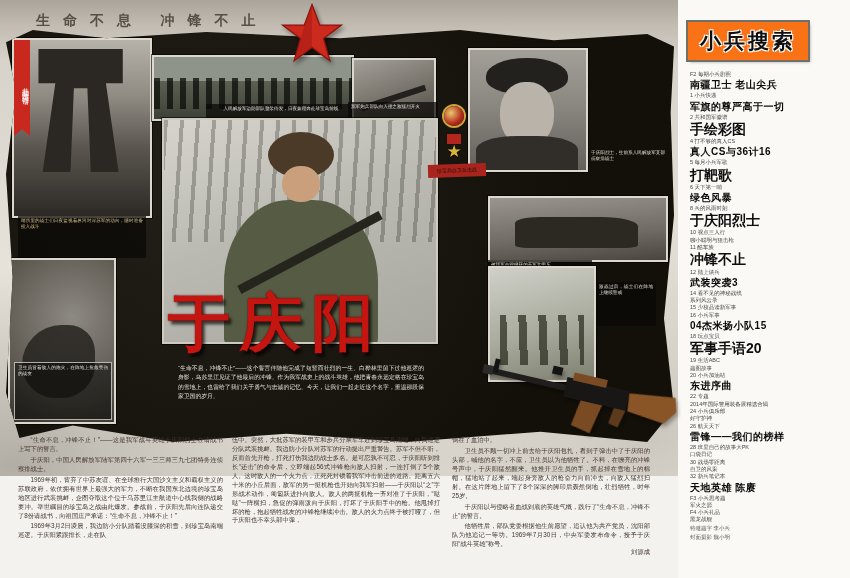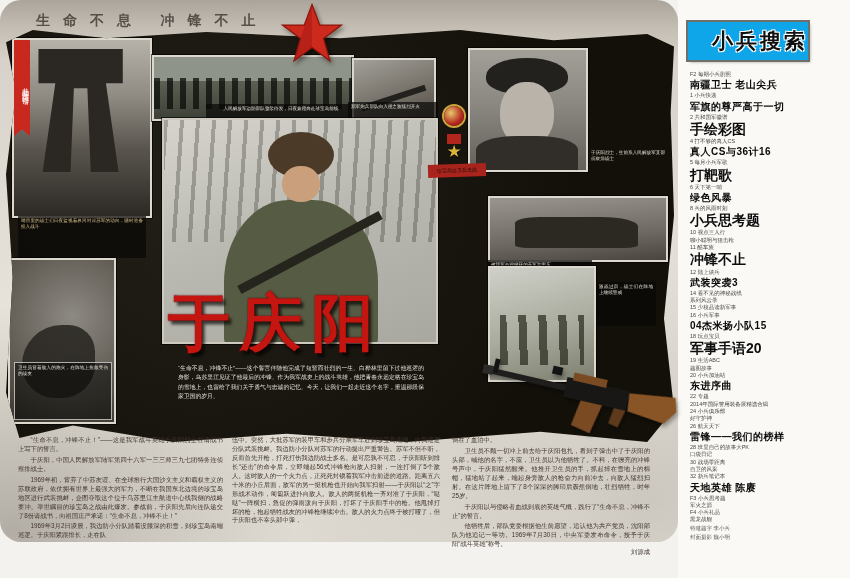--- a/index.html
+++ b/index.html
@@ -1,24 +1,24 @@
 <!DOCTYPE html>
 <html><head>
 <meta charset="utf-8">
 <style>
   html,body{margin:0;padding:0;background:#888;}
   .page{position:relative;width:850px;height:578px;overflow:hidden;
         font-family:"Liberation Sans",sans-serif;background:#f4f2ee;}
   
-  .spread{position:absolute;left:0;top:0;width:678px;height:542px;
+  .spread{position:absolute;left:0;top:0;width:678px;height:476px;
     background:
       radial-gradient(ellipse at 2% 98%, rgba(70,60,50,.35), transparent 30%),
       radial-gradient(ellipse at 96% 92%, rgba(90,80,70,.22), transparent 35%),
       radial-gradient(ellipse at 50% 100%, rgba(120,110,95,.15), transparent 50%),
-      linear-gradient(180deg,#aaa49a 0px,#c2bcb2 26px,#d8d3ca 60px,#e7e3da 58%,#edeae2 100%); border-radius: 21px;}
+      linear-gradient(180deg,#aaa49a 0px,#c2bcb2 26px,#d8d3ca 60px,#e7e3da 58%,#edeae2 100%);}
   .slogan{position:absolute;top:12px;font-family:"Liberation Serif",serif;font-weight:bold;
           font-size:14px;color:#4b453e;letter-spacing:13px;opacity:.9;white-space:nowrap;}
   .slogan-left{left:36px;}
   .slogan-right{left:388px;}
   .red-star{position:absolute;left:280px;top:2px;width:64px;height:64px;z-index:7;
             filter:drop-shadow(2px 3px 2px rgba(0,0,0,.4));}
   .side-tab{position:absolute;left:14px;top:40px;width:16px;height:96px;background:#c8281e;
             color:#fff;writing-mode:vertical-rl;text-orientation:upright;font-size:7px;
             letter-spacing:2px;text-align:center;z-index:6;
             clip-path:polygon(0 0,100% 0,100% 100%,50% 93%,0 100%);}
@@ -105,23 +105,23 @@
     text-align:justify;z-index:3;}
   .bodytext p{margin:0 0 2px 0;text-indent:2em;}
   .bodytext.cont p:first-child{text-indent:0;}
   .col1{left:18px;width:205px;}
   .col2{left:232px;width:208px;}
   .col3{left:452px;width:198px;}
   .byline{position:absolute;left:452px;top:548px;width:198px;text-align:right;z-index:3;
     color:#40342c;font-size:6.3px;}
   
   .sidebar{position:absolute;left:678px;top:0;width:172px;height:578px;background:#faf9f5;}
-  .toc-banner{position:absolute;left:10px;top:22px;width:120px;height:38px;background:#0ea5e9;
+  .toc-banner{position:absolute;left:10px;top:22px;width:120px;height:38px;background:#f97316;
     box-shadow:0 0 0 2px #70706a, 2px 2px 3px rgba(0,0,0,.35);
-    display:flex;align-items:center;justify-content:flex-end;}
+    display:flex;align-items:center;justify-content:center;}
   .toc-banner span{font-size:21px;font-weight:900;color:#101010;letter-spacing:3px;
     font-family:"Liberation Serif",serif;
     text-shadow:1px 1px 0 #fff,-1px -1px 0 #fff,1px -1px 0 #fff,-1px 1px 0 #fff;}
   .toc-list{position:absolute;left:12px;top:70px;width:152px;}
   .toc-s{font-size:5.5px;line-height:1.15;color:#474747;margin:1px 0;}
   .toc-m{font-size:14px;line-height:1.15;font-weight:bold;color:#0d0d0d;margin:1px 0;}
   .toc-l{font-size:10px;line-height:1.1;font-weight:900;color:#0a0a0a;margin:2px 0;letter-spacing:.5px;}
   .toc-footer{position:absolute;left:12px;top:524px;font-size:5.5px;line-height:1.7;color:#5a5a5a;}
 </style>
 </head>
@@ -240,21 +240,21 @@
         <div class="toc-l">军旗的尊严高于一切</div>
         <div class="toc-s">2 共和国军徽谱</div>
         <div class="toc-m">手绘彩图</div>
         <div class="toc-s">4 打不够的真人CS</div>
         <div class="toc-l">真人CS与36计16</div>
         <div class="toc-s">5 每月小兵军歌</div>
         <div class="toc-m">打靶歌</div>
         <div class="toc-s">6 天下第一哨</div>
         <div class="toc-l">绿色风暴</div>
         <div class="toc-s">8 兵的风雨时刻</div>
-        <div class="toc-m">小兵思考题</div>
+        <div class="toc-m">于庆阳烈士</div>
         <div class="toc-s">10 视点三人行</div>
         <div class="toc-s">聊小聪明与狙击枪</div>
         <div class="toc-s">11 酷车族</div>
         <div class="toc-m">冲锋不止</div>
         <div class="toc-s">12 陆上谈兵</div>
         <div class="toc-l">武装突袭3</div>
         <div class="toc-s">14 看不见的神秘战线</div>
         <div class="toc-s">系列风云录</div>
         <div class="toc-s">15 少校品读新军事</div>
         <div class="toc-s">16 小兵军事</div>

